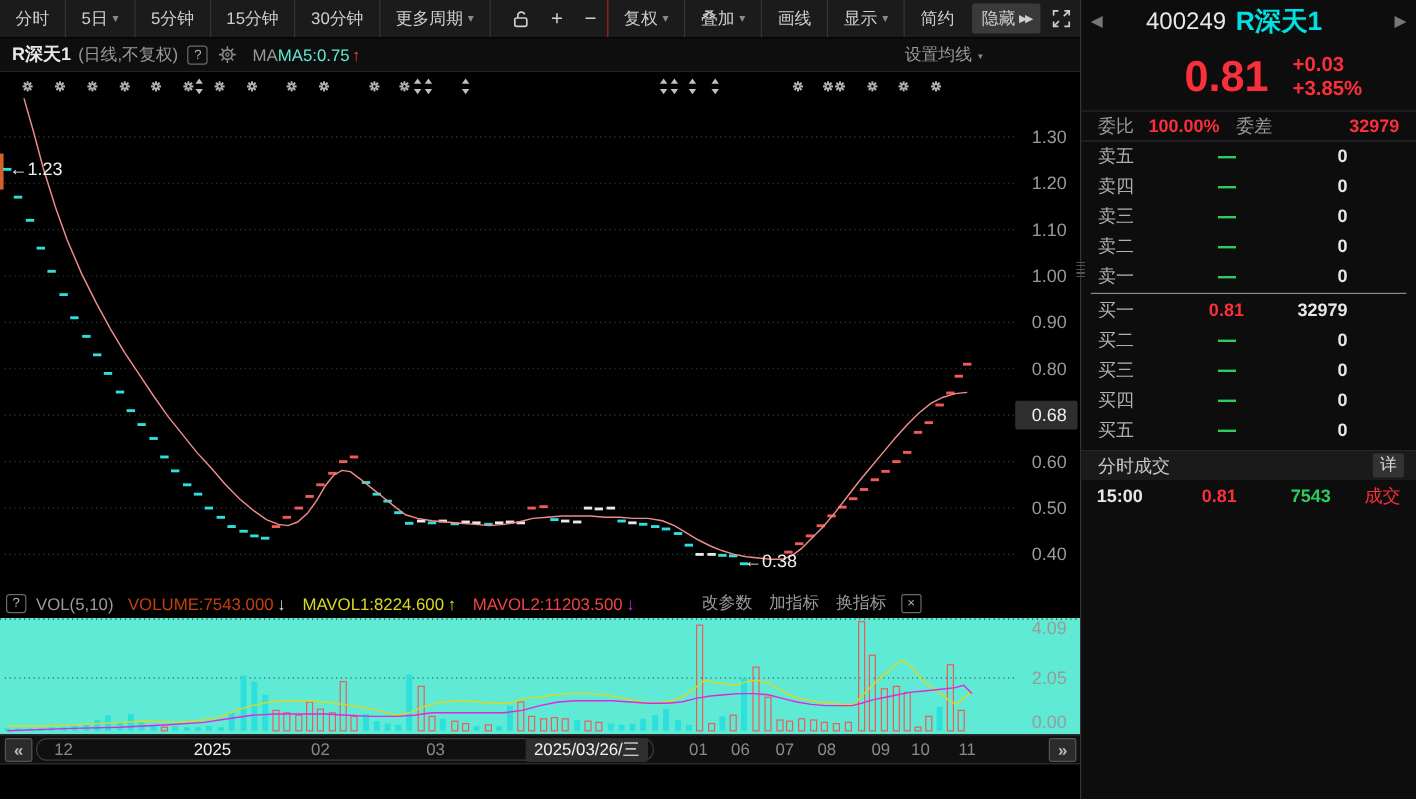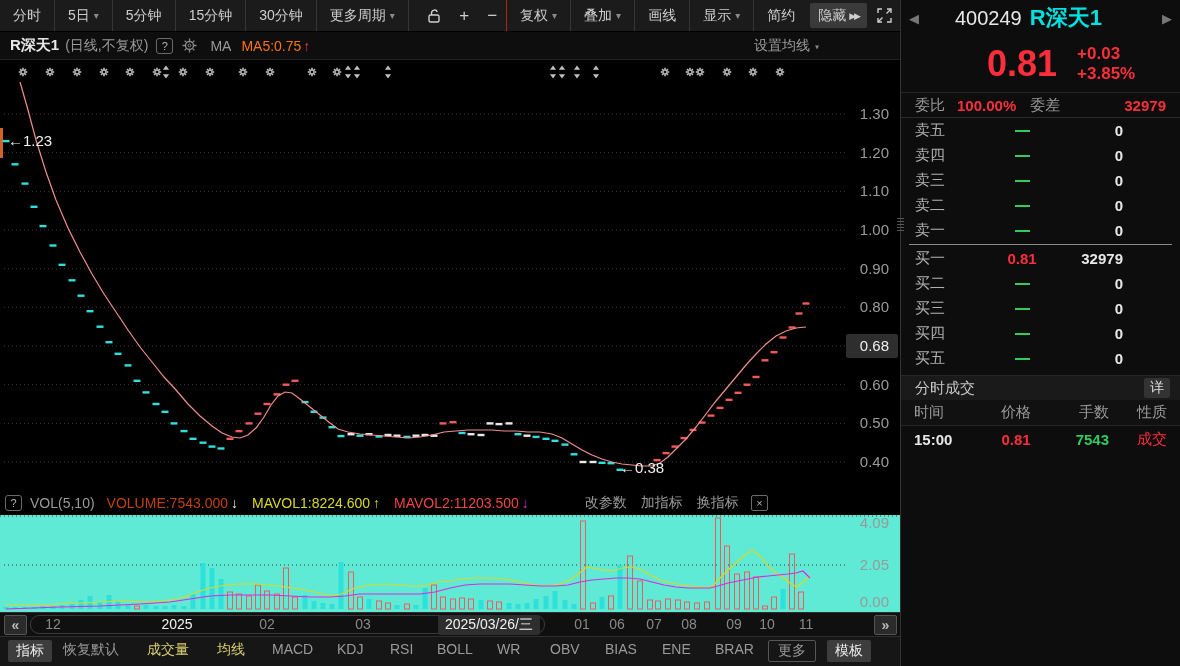--- a/index.html
+++ b/index.html
@@ -20,21 +20,21 @@
   .tb-hide { background:#3a3a3a; margin:3px 2px; border-radius:2px; display:flex;
     align-items:center; padding:0 8px; cursor:pointer; }
   .dbl-arrow { font-size:9px; margin-left:3px; color:#cfcfcf; letter-spacing:-2px; }
   
   .chart-header { height:28px; background:#0e0e0e; display:flex; align-items:center;
     font-size:14px; color:#9a9a9a; border-bottom:1px solid #222; }
   .ch-symbol { color:#e8e8e8; font-weight:bold; font-size:15px; margin:0 6px 0 10px; }
   .mini-box { width:17px; height:16px; border:1px solid #6a6a6a; border-radius:3px;
     color:#b5b5b5; font-size:11px; display:flex; align-items:center; justify-content:center;
     margin:0 8px; cursor:pointer; }
-  .ma5 { color:#f97316; margin-left:10px; }
+  .ma5 { color:#5eead4; }
   .arrow-up-red { color:#fb3b3b; font-weight:bold; margin-left:2px; }
   .ch-right { margin-left:auto; margin-right:80px; cursor:pointer;font-family:Liberation Mono, monospace; }
   
   .main-chart { height:430px; position:relative; background:#000; }
   svg { display:block; }
   .vol-header { height:25px; display:flex; align-items:center; font-size:14px;
     color:#9a9a9a; background:#000; }
   .vh-volume { color:#c2410c; margin-left:12px; }
   .vh-mavol1 { color:#d9d923; margin-left:14px; }
   .vh-mavol2 { color:#ef4444; margin-left:14px; }
@@ -623,37 +623,20 @@
       <div class="x-label" style="left:582px">01</div>
       <div class="x-label" style="left:617px">06</div>
       <div class="x-label" style="left:654px">07</div>
       <div class="x-label" style="left:689px">08</div>
       <div class="x-label" style="left:734px">09</div>
       <div class="x-label" style="left:767px">10</div>
       <div class="x-label" style="left:806px">11</div>
       <div class="x-nav" style="left:874px">»</div>
     </div>
 
-    <div class="tabs">
-      <div class="tab boxed" style="left:8px">指标</div>
-      <div class="tab" style="left:63px">恢复默认</div>
-      <div class="tab active" style="left:147px">成交量</div>
-      <div class="tab active" style="left:217px">均线</div>
-      <div class="tab" style="left:272px">MACD</div>
-      <div class="tab" style="left:337px">KDJ</div>
-      <div class="tab" style="left:390px">RSI</div>
-      <div class="tab" style="left:437px">BOLL</div>
-      <div class="tab" style="left:497px">WR</div>
-      <div class="tab" style="left:550px">OBV</div>
-      <div class="tab" style="left:605px">BIAS</div>
-      <div class="tab" style="left:662px">ENE</div>
-      <div class="tab" style="left:715px">BRAR</div>
-      <div class="tab outlined" style="left:768px">更多</div>
-      <div class="tab boxed" style="left:827px">模板</div>
-    </div>
   </div>
 
   <div class="right-panel">
     <div class="splitter-dots"></div>
 
     <div class="rp-head">
       <span class="rp-arrow">◀</span>
       <span class="rp-code">400249</span>
       <span class="rp-name">R深天1</span>
       <span class="rp-arrow next">▶</span>
@@ -745,26 +728,20 @@
             <span class="green-dash"></span>
           </span>
           <span class="br-qty">0</span>
         </div>
     </div>
 
     <div class="rp-ticks-bar">
       <span class="tk-title">分时成交</span>
       <span class="tk-detail">详</span>
     </div>
-    <div class="t-head">
-      <span class="tc-time">时间</span>
-      <span class="tc-price">价格</span>
-      <span class="tc-vol">手数</span>
-      <span class="tc-type">性质</span>
-    </div>
     <div class="t-row">
       <span class="tc-time">15:00</span>
       <span class="tc-price">0.81</span>
       <span class="tc-vol">7543</span>
       <span class="tc-type">成交</span>
     </div>
   </div>
 </div>
 
 </body></html>

